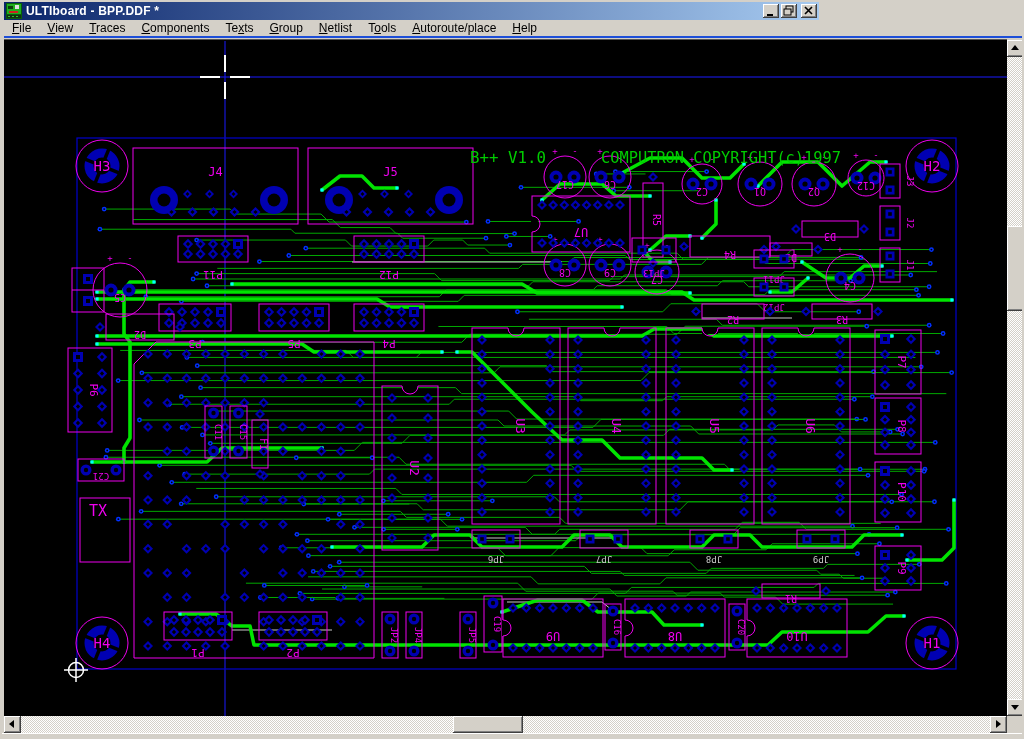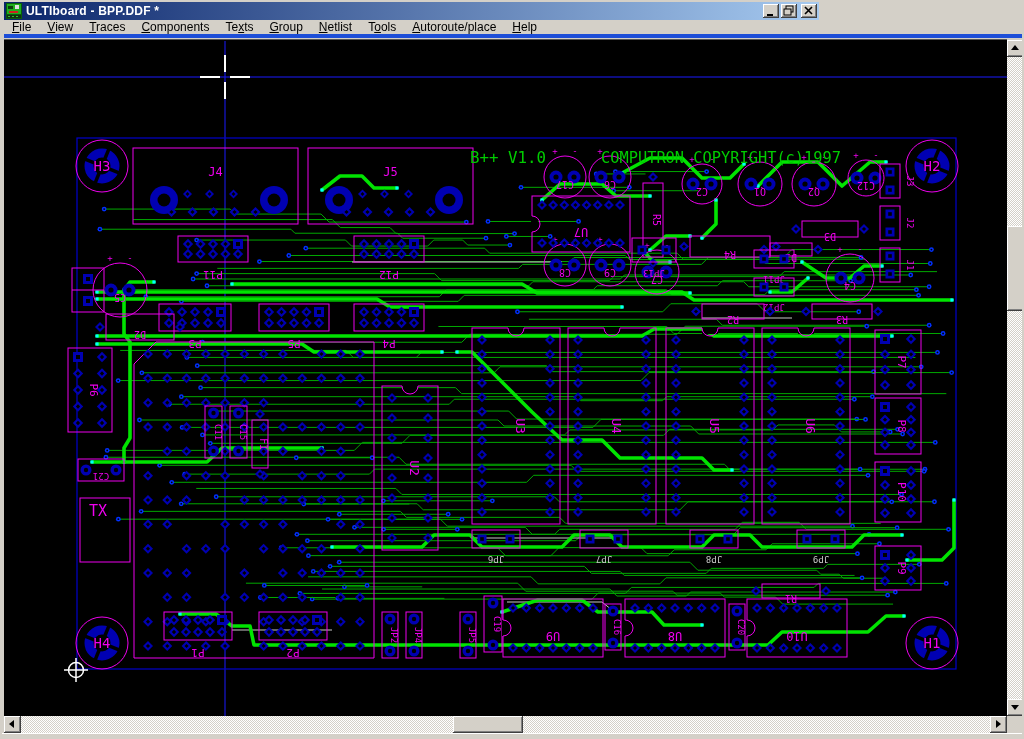--- a/index.html
+++ b/index.html
@@ -24,21 +24,21 @@
     width:16px;height:14px;padding:0;margin:0;
     background:#d4d0c8;border:none;position:relative;
     box-shadow:inset -1px -1px #404040,inset 1px 1px #fff,inset -2px -2px #808080,inset 2px 2px #d4d0c8;
   }
   .winbtn.gapleft{margin-left:2px;}
   .winbtn svg{position:absolute;left:2px;top:1px;}
   
   .menubar{
     position:absolute;left:2px;top:20px;width:1020px;height:18px;
     background:#d4d0c8;display:flex;align-items:center;
-    font-size:12px;color:#000;border-bottom:4px solid #1d4ed8;
+    font-size:12px;color:#000;border-bottom:2px solid #1d4ed8;
   }
   .menu-item{padding:1px 8px 2px 8px;white-space:nowrap;cursor:default;}
   .menu-item u{text-decoration:underline;}
   
   .canvas-wrap{
     position:absolute;left:2px;top:40px;width:1003px;height:676px;
     background:#000;overflow:hidden;
   }
   .canvas-sep{position:absolute;left:2px;top:39px;width:1003px;height:1px;background:#555;}
   

